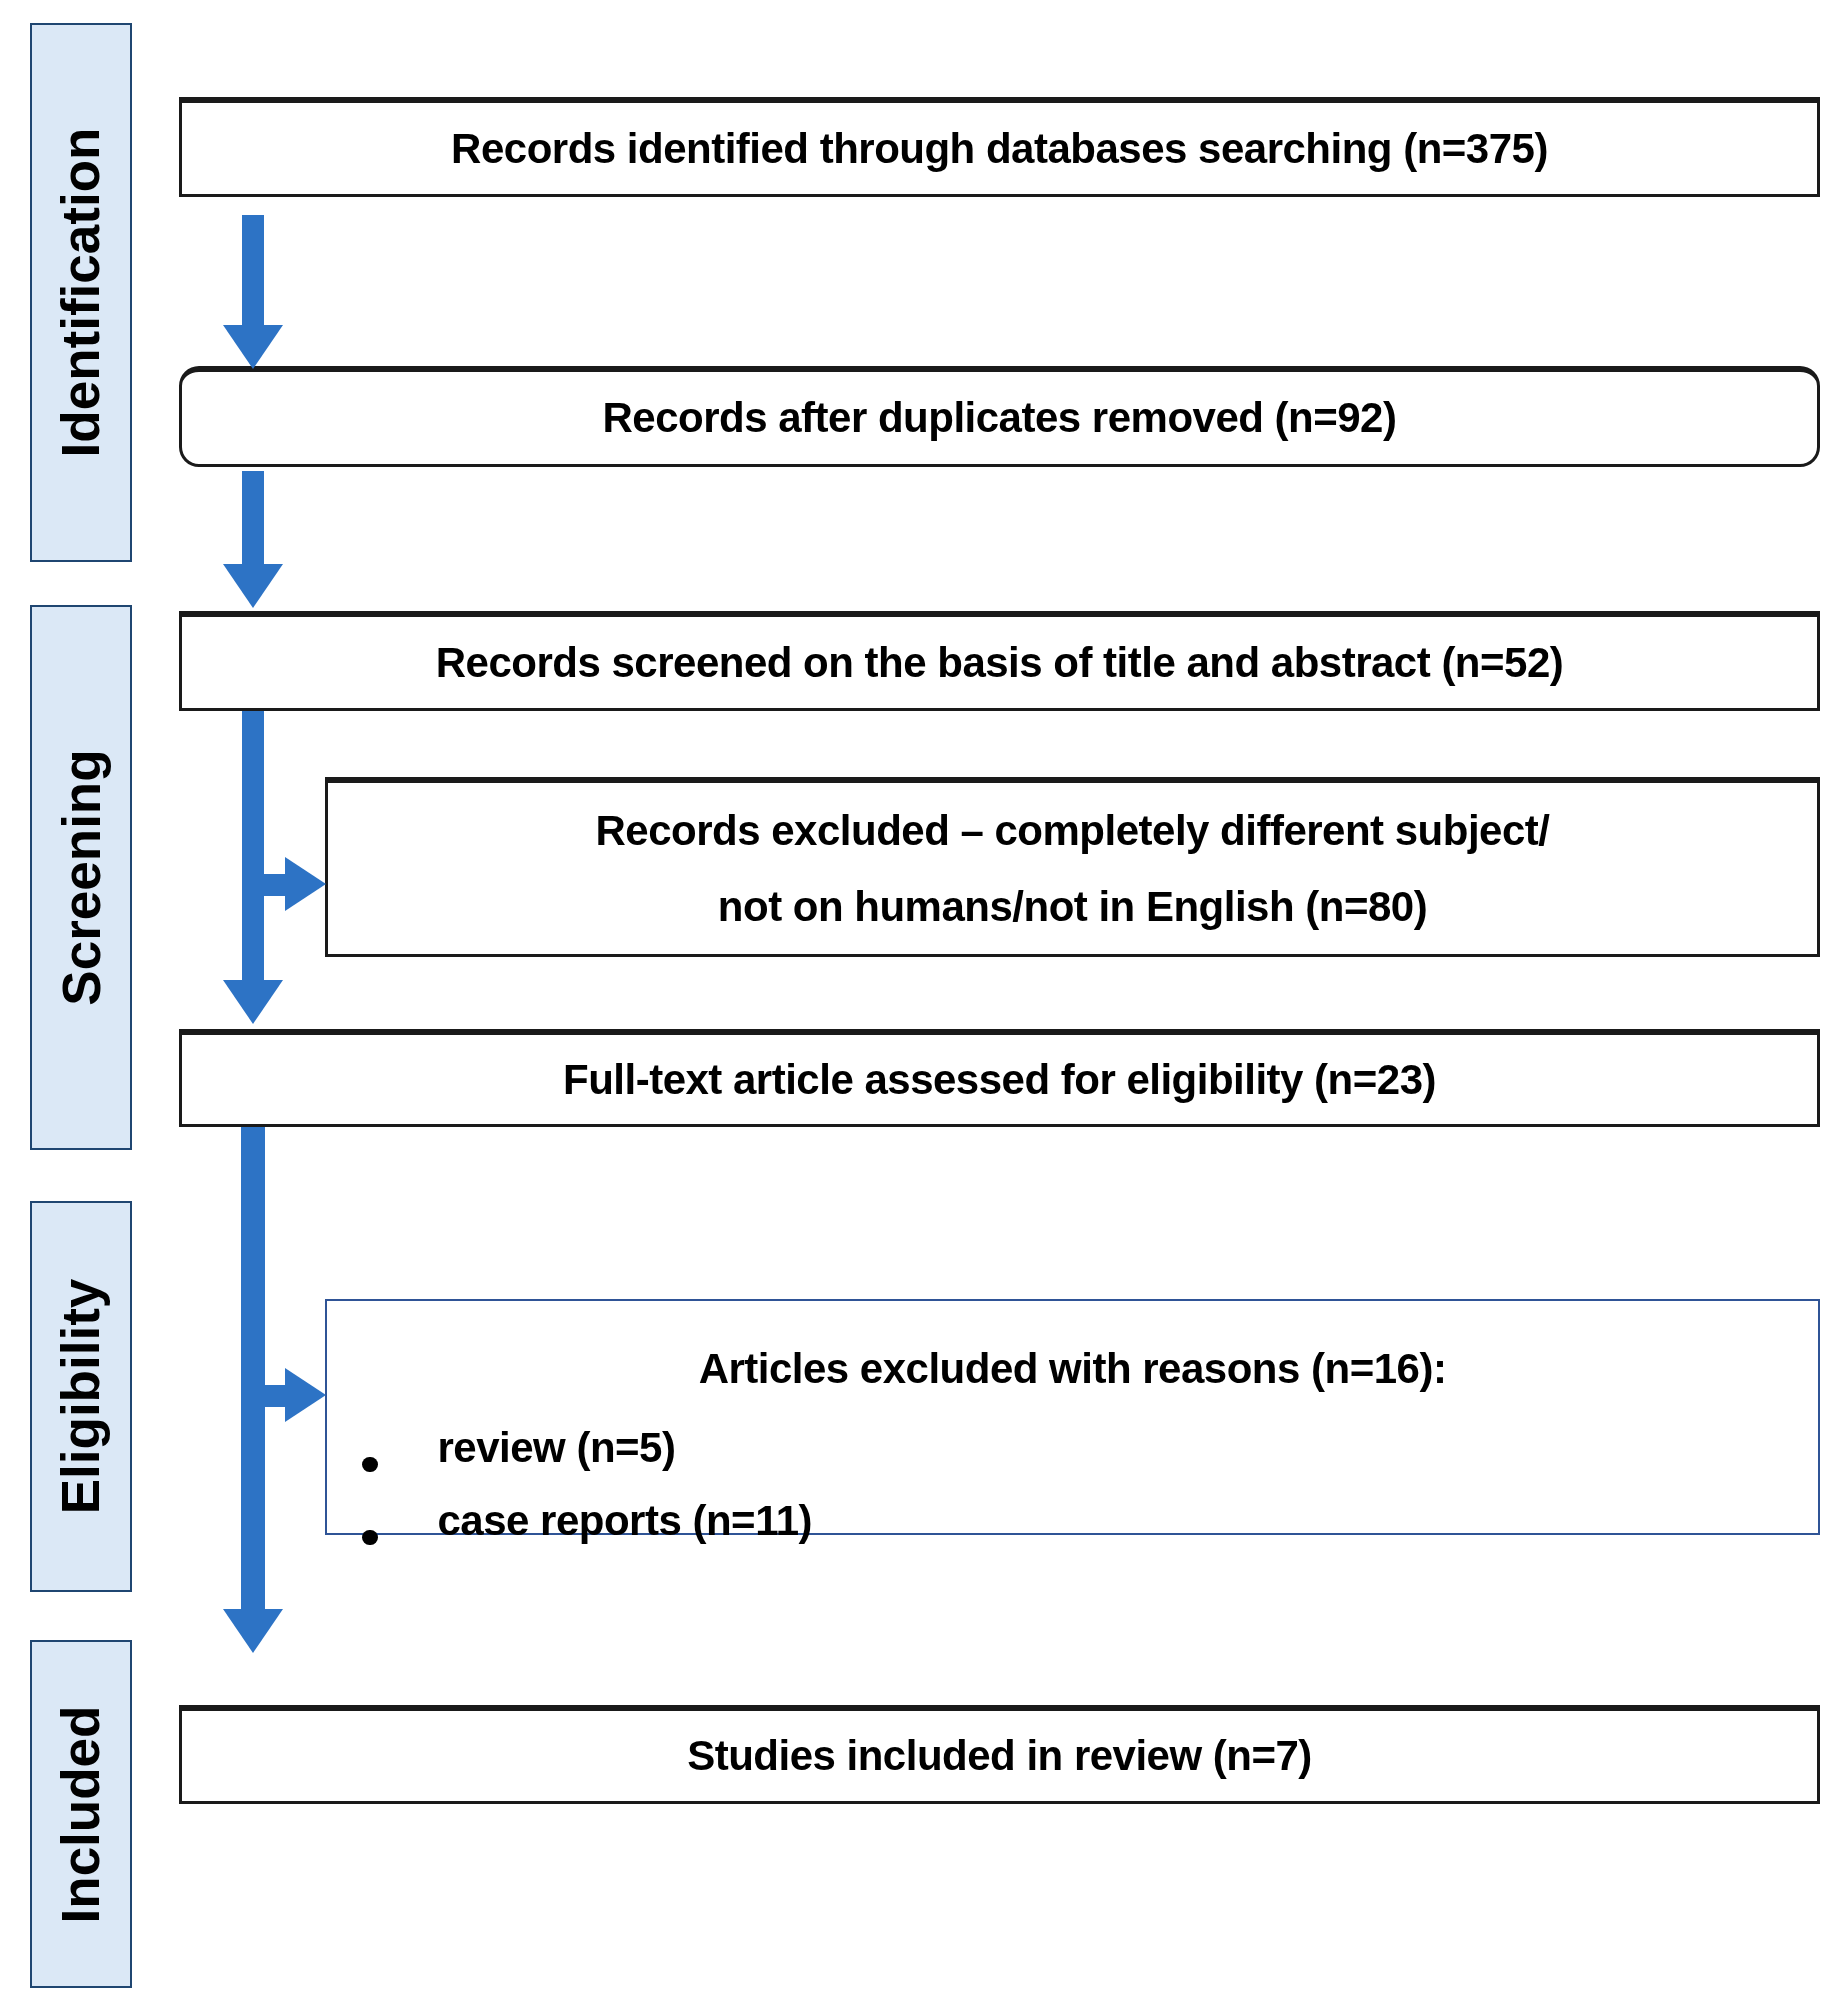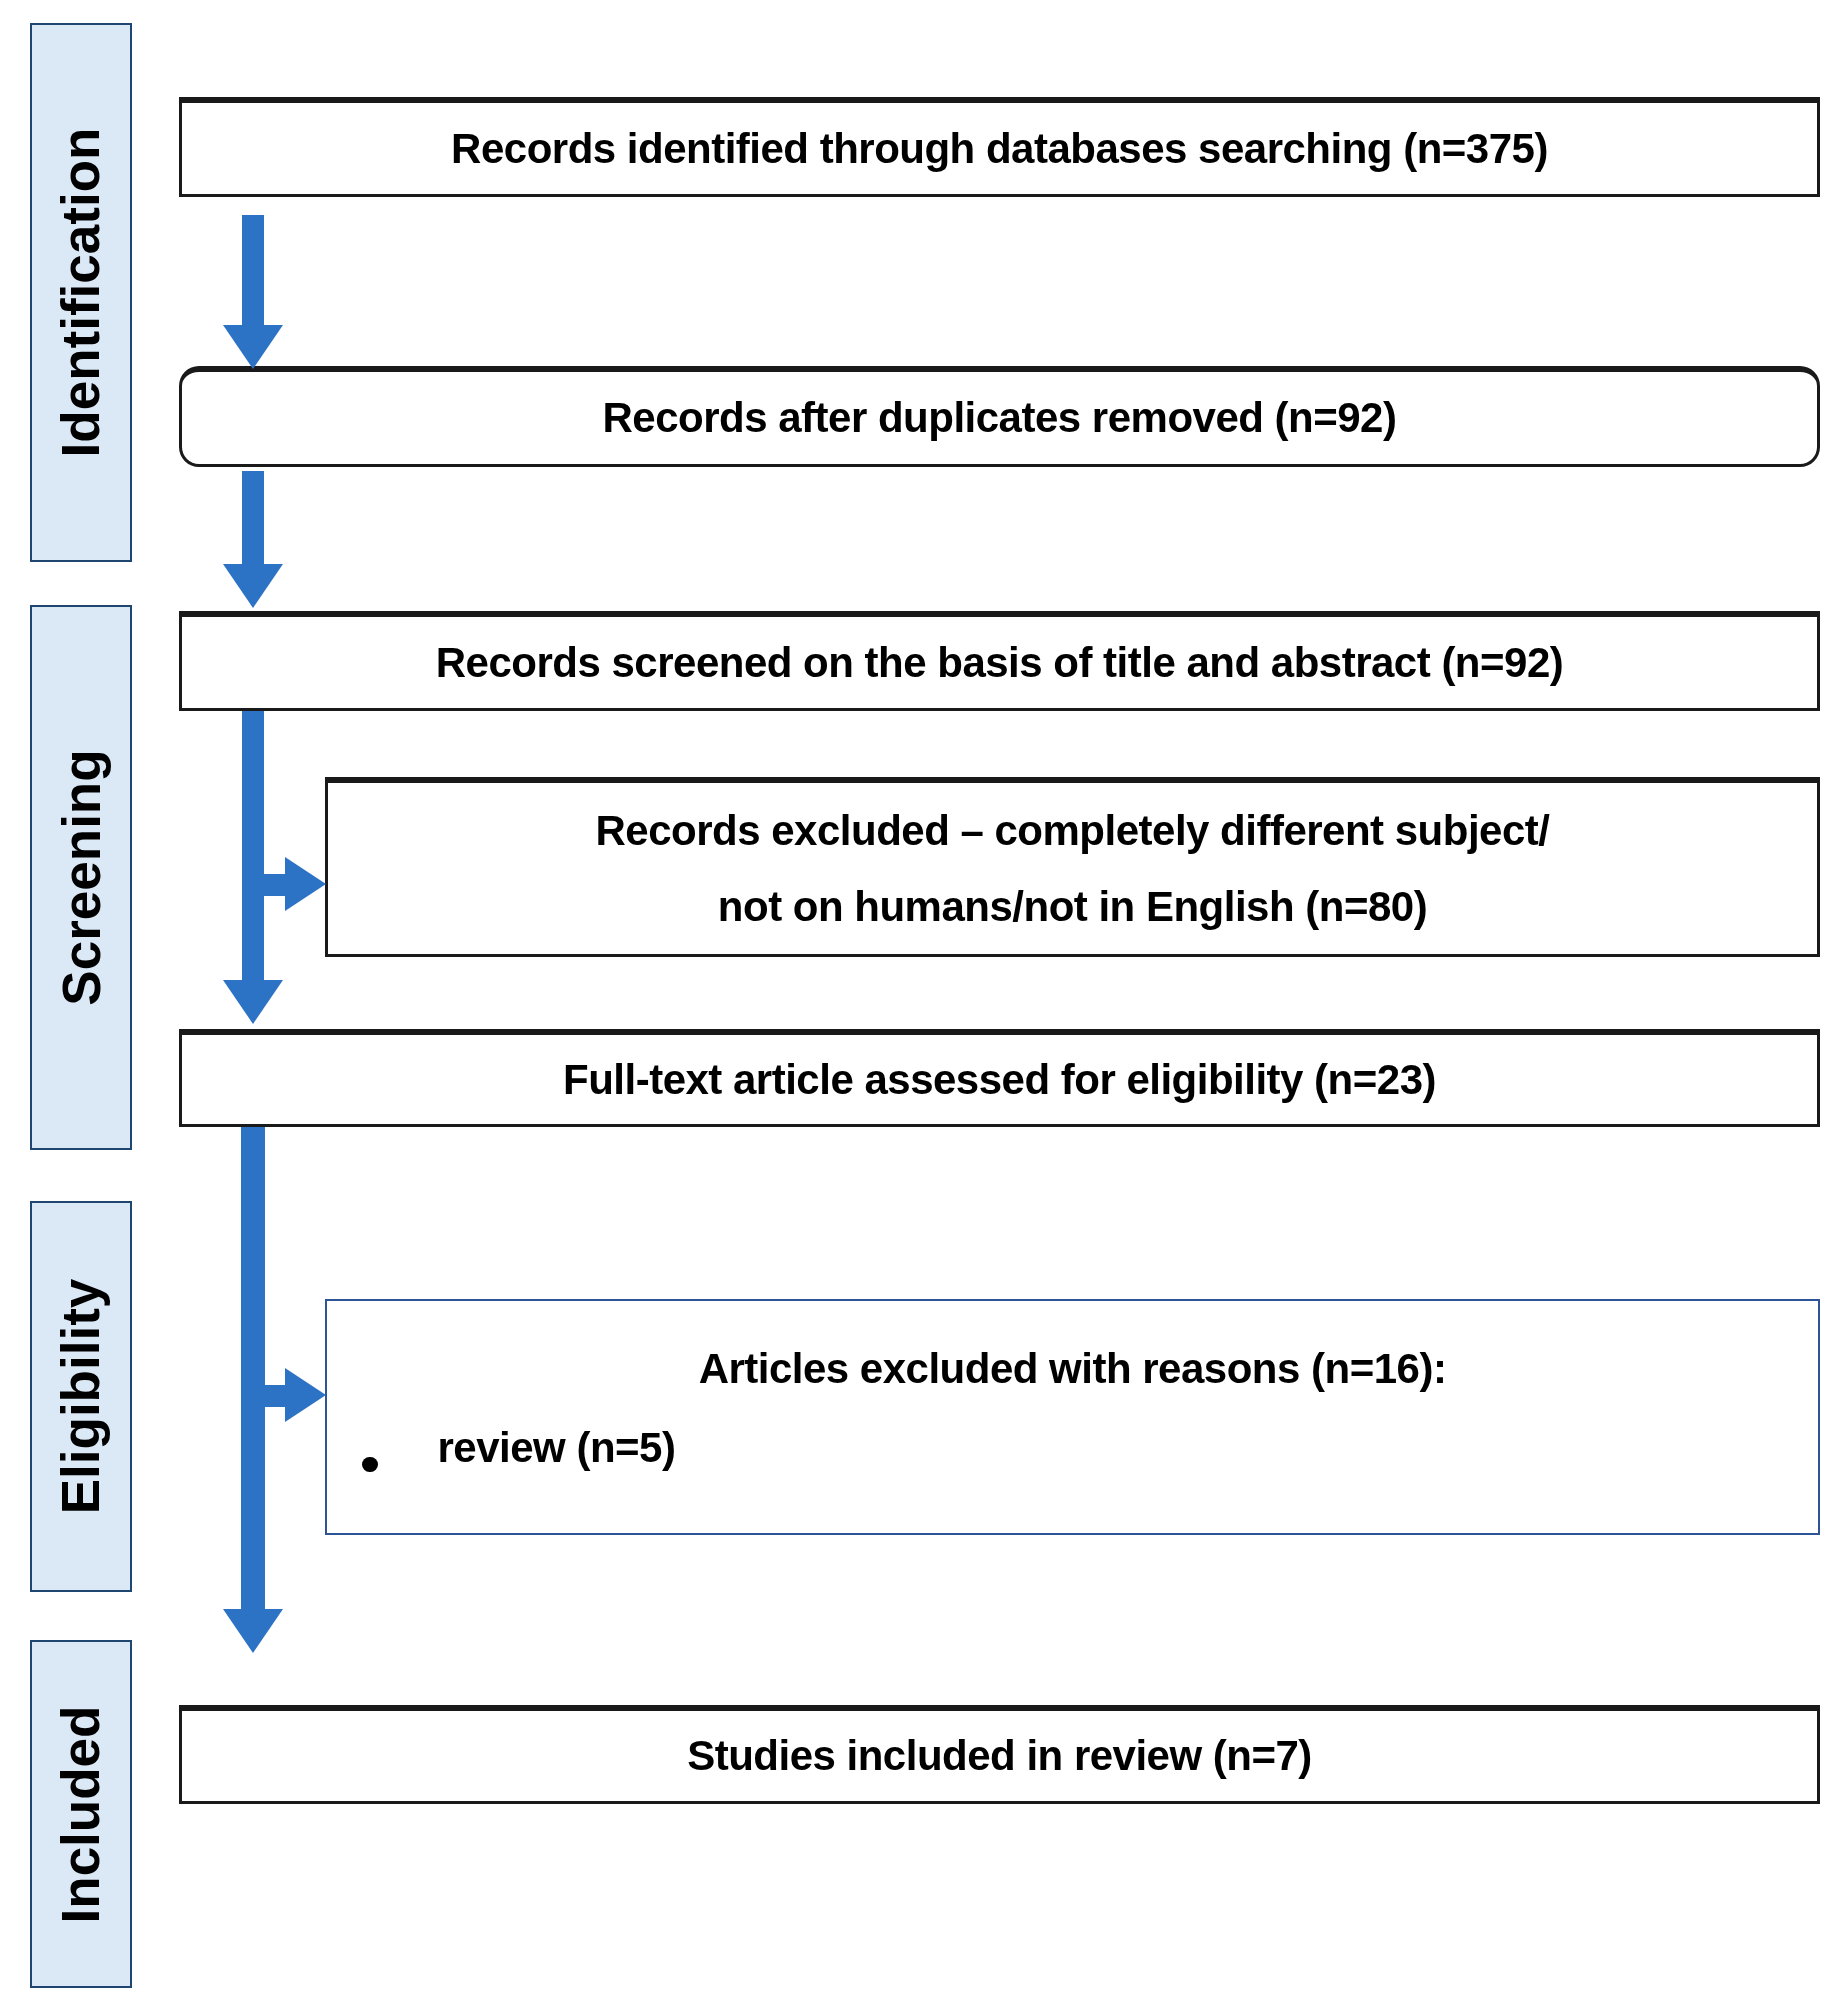--- a/index.html
+++ b/index.html
@@ -114,39 +114,43 @@
   <span class="vlabel">Included</span>
 </div>
 
 <div class="mbox box-identified">
   <span>Records identified through databases searching (n=375)</span>
 </div>
 <div class="mbox box-deduplicated">
   <span>Records after duplicates removed (n=92)</span>
 </div>
 <div class="mbox box-screened">
-  <span>Records screened on the basis of title and abstract (n=92)</span>
+  <span>Records screened on the basis of title and abstract (n=52)</span>
 </div>
 <div class="mbox box-fulltext">
   <span>Full-text article assessed for eligibility (n=23)</span>
 </div>
 <div class="mbox box-included">
   <span>Studies included in review (n=7)</span>
 </div>
 
 <div class="sbox sbox-excluded-records">
   <span>Records excluded – completely different subject/</span>
   <span>not on humans/not in English (n=80)</span>
 </div>
 
 <div class="sbox sbox-excluded-articles">
   <div class="sbox-title">Articles excluded with reasons (n=16):</div>
   <div class="reason-row">
     <span class="bullet-dot"></span>
     <span class="reason-text">review (n=5)</span>
+  </div>
+  <div class="reason-row">
+    <span class="bullet-dot"></span>
+    <span class="reason-text">case reports (n=11)</span>
   </div>
 </div>
 
 <div>
   <div class="arrow-stem-v" style="left:242px;top:215px;width:22px;height:110px;"></div>
   <div class="arrow-head-down" style="left:223px;top:325px;"></div>
 </div>
 
 <div>
   <div class="arrow-stem-v" style="left:242px;top:471px;width:22px;height:94px;"></div>

